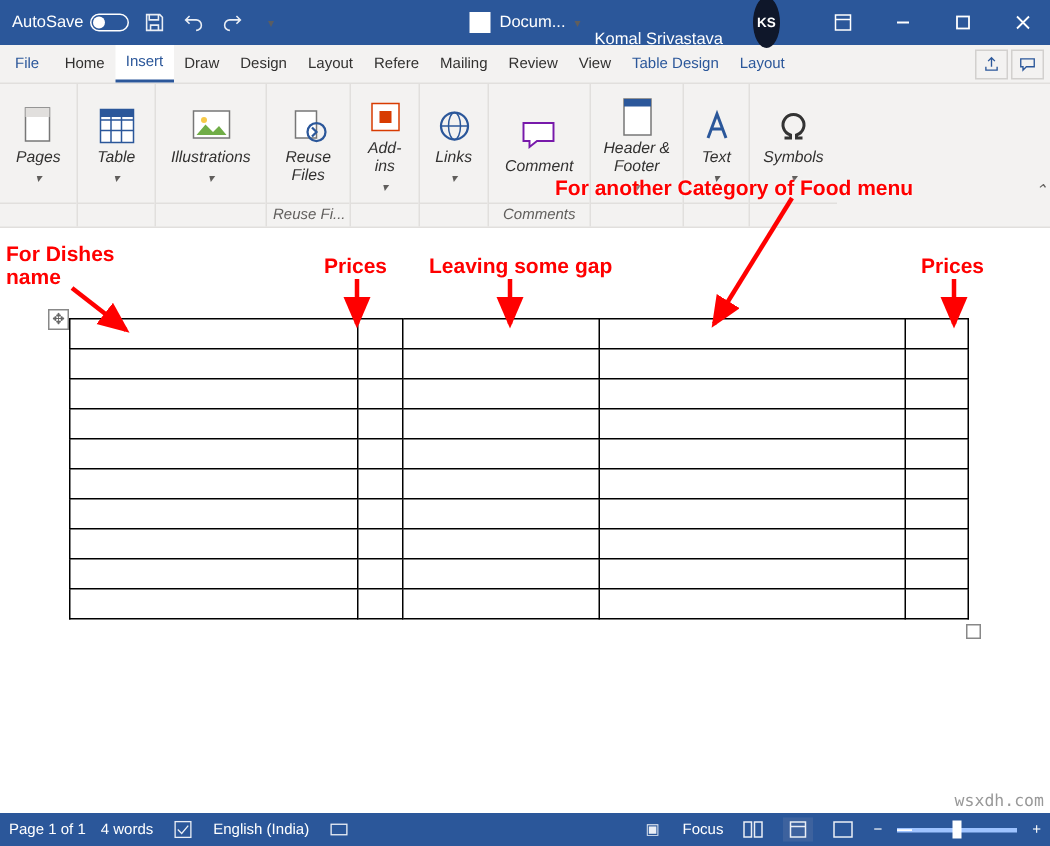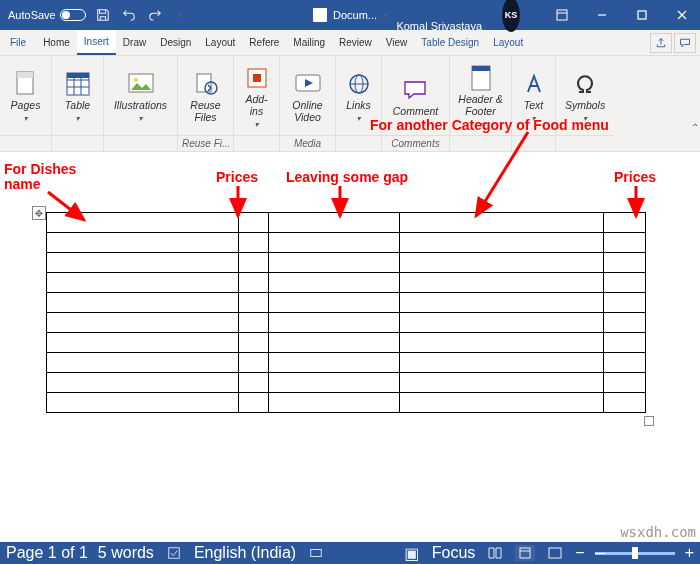--- a/index.html
+++ b/index.html
@@ -46,28 +46,28 @@
 .doc-table { position:absolute; left:46px; top:60px; width:600px; border-collapse:collapse; }
 .doc-table td { border:1px solid #000; height:20px; }
 .col-a { width: 32%; } .col-b { width: 5%; } .col-c { width: 22%; } .col-d { width: 34%; } .col-e { width: 7%; }
 .resize-handle { position:absolute; right:46px; top:264px; width:10px; height:10px; border:1px solid #888; background:#fff; }
 
 
 .anno { position:absolute; color:#ff0000; font-weight:700; font-size:14px; line-height:1.1; white-space:nowrap; text-shadow: 0 0 2px #fff; }
 .arrow { position:absolute; pointer-events:none; }
 
 
-.status { position:absolute; bottom:0; left:0; right:0; height:22px; background:#2b579a; color:#fff; display:flex; align-items:center; font-size:16px; padding: 0 6px; gap:10px; }
+.status { position:absolute; bottom:0; left:0; right:0; height:22px; background:#2b579a; color:#fff; display:flex; align-items:center; font-size:10px; padding: 0 6px; gap:10px; }
 .status .sep { flex:1; }
 .viewbtn { width:20px; height:16px; display:flex; align-items:center; justify-content:center; opacity:.9; }
 .zoom-slider { width:80px; height:3px; background:#9ec3ff; position:relative; }
 .zoom-slider::before, .zoom-slider::after { content:""; position:absolute; width:10px; height:1px; background:#fff; top:1px; }
 .zoom-slider .thumb { position:absolute; width:6px; height:12px; background:#fff; top:-5px; left:37px; }
 
-.watermark { position:absolute; right:4px; bottom:24px; font-size:14px; color:#999; font-family: monospace; }
+.watermark { position:absolute; right:4px; bottom:24px; font-size:11px; color:#999; font-family: monospace; }
 </style>
 </head>
 <body>
 
 <div class="titlebar">
   <div class="left">
     <div class="autosave">
       <span>AutoSave</span>
       <span class="toggle"></span>
     </div>
@@ -222,35 +222,20 @@
               <rect x="8" y="8" width="8" height="8" fill="#d83b01"></rect>
             </svg>
           </span>
       <span class="lbl" style="white-space:pre">Add-
 ins</span>
           <span class="caret">▾</span>
     </div>
       </div>
     <div class="group-label">&nbsp;</div>
   </div>
-  <div class="group" style="width:56px">
-    <div class="group-body">
-        <div class="bigbtn">
-      <span class="icn">
-            <svg width="28" height="22" viewBox="0 0 28 22">
-              <rect x="2" y="2" width="24" height="16" rx="2" fill="#fff" stroke="#777"></rect>
-              <path fill="#2b579a" d="M11 6l8 4-8 4z"></path>
-            </svg>
-          </span>
-      <span class="lbl" style="white-space:pre">Online
-Video</span>
-    </div>
-      </div>
-    <div class="group-label">Media</div>
-  </div>
   <div class="group" style="width:46px">
     <div class="group-body">
         <div class="bigbtn">
       <span class="icn">
             <svg width="24" height="24" viewBox="0 0 24 24">
               <circle cx="12" cy="12" r="9" fill="none" stroke="#2b579a" stroke-width="1.5"></circle>
               <ellipse cx="12" cy="12" rx="4" ry="9" fill="none" stroke="#2b579a"></ellipse>
               <path stroke="#2b579a" d="M3 12h18"></path>
             </svg>
           </span>
@@ -421,21 +406,21 @@
     </defs>
   <line x1="48" y1="192" x2="84" y2="220" stroke="#ff0000" stroke-width="3" marker-end="url(#ah)"></line>
   <line x1="238" y1="186" x2="238" y2="216" stroke="#ff0000" stroke-width="3" marker-end="url(#ah)"></line>
   <line x1="340" y1="186" x2="340" y2="216" stroke="#ff0000" stroke-width="3" marker-end="url(#ah)"></line>
   <line x1="528" y1="132" x2="476" y2="216" stroke="#ff0000" stroke-width="3" marker-end="url(#ah)"></line>
   <line x1="636" y1="186" x2="636" y2="216" stroke="#ff0000" stroke-width="3" marker-end="url(#ah)"></line>
 </svg>
 
 <div class="status">
   <span>Page 1 of 1</span>
-  <span>5 words</span>
+  <span>4 words</span>
   <span class="viewbtn">
       <svg width="14" height="14" viewBox="0 0 16 16">
         <rect x="2" y="2" width="12" height="12" fill="none" stroke="#fff"></rect>
         <path stroke="#fff" fill="none" d="M4 8l3 3 5-6"></path>
       </svg>
     </span>
   <span>English (India)</span>
   <span class="viewbtn">
       <svg width="14" height="14" viewBox="0 0 16 16">
         <rect x="2" y="4" width="12" height="8" fill="none" stroke="#fff"></rect>

